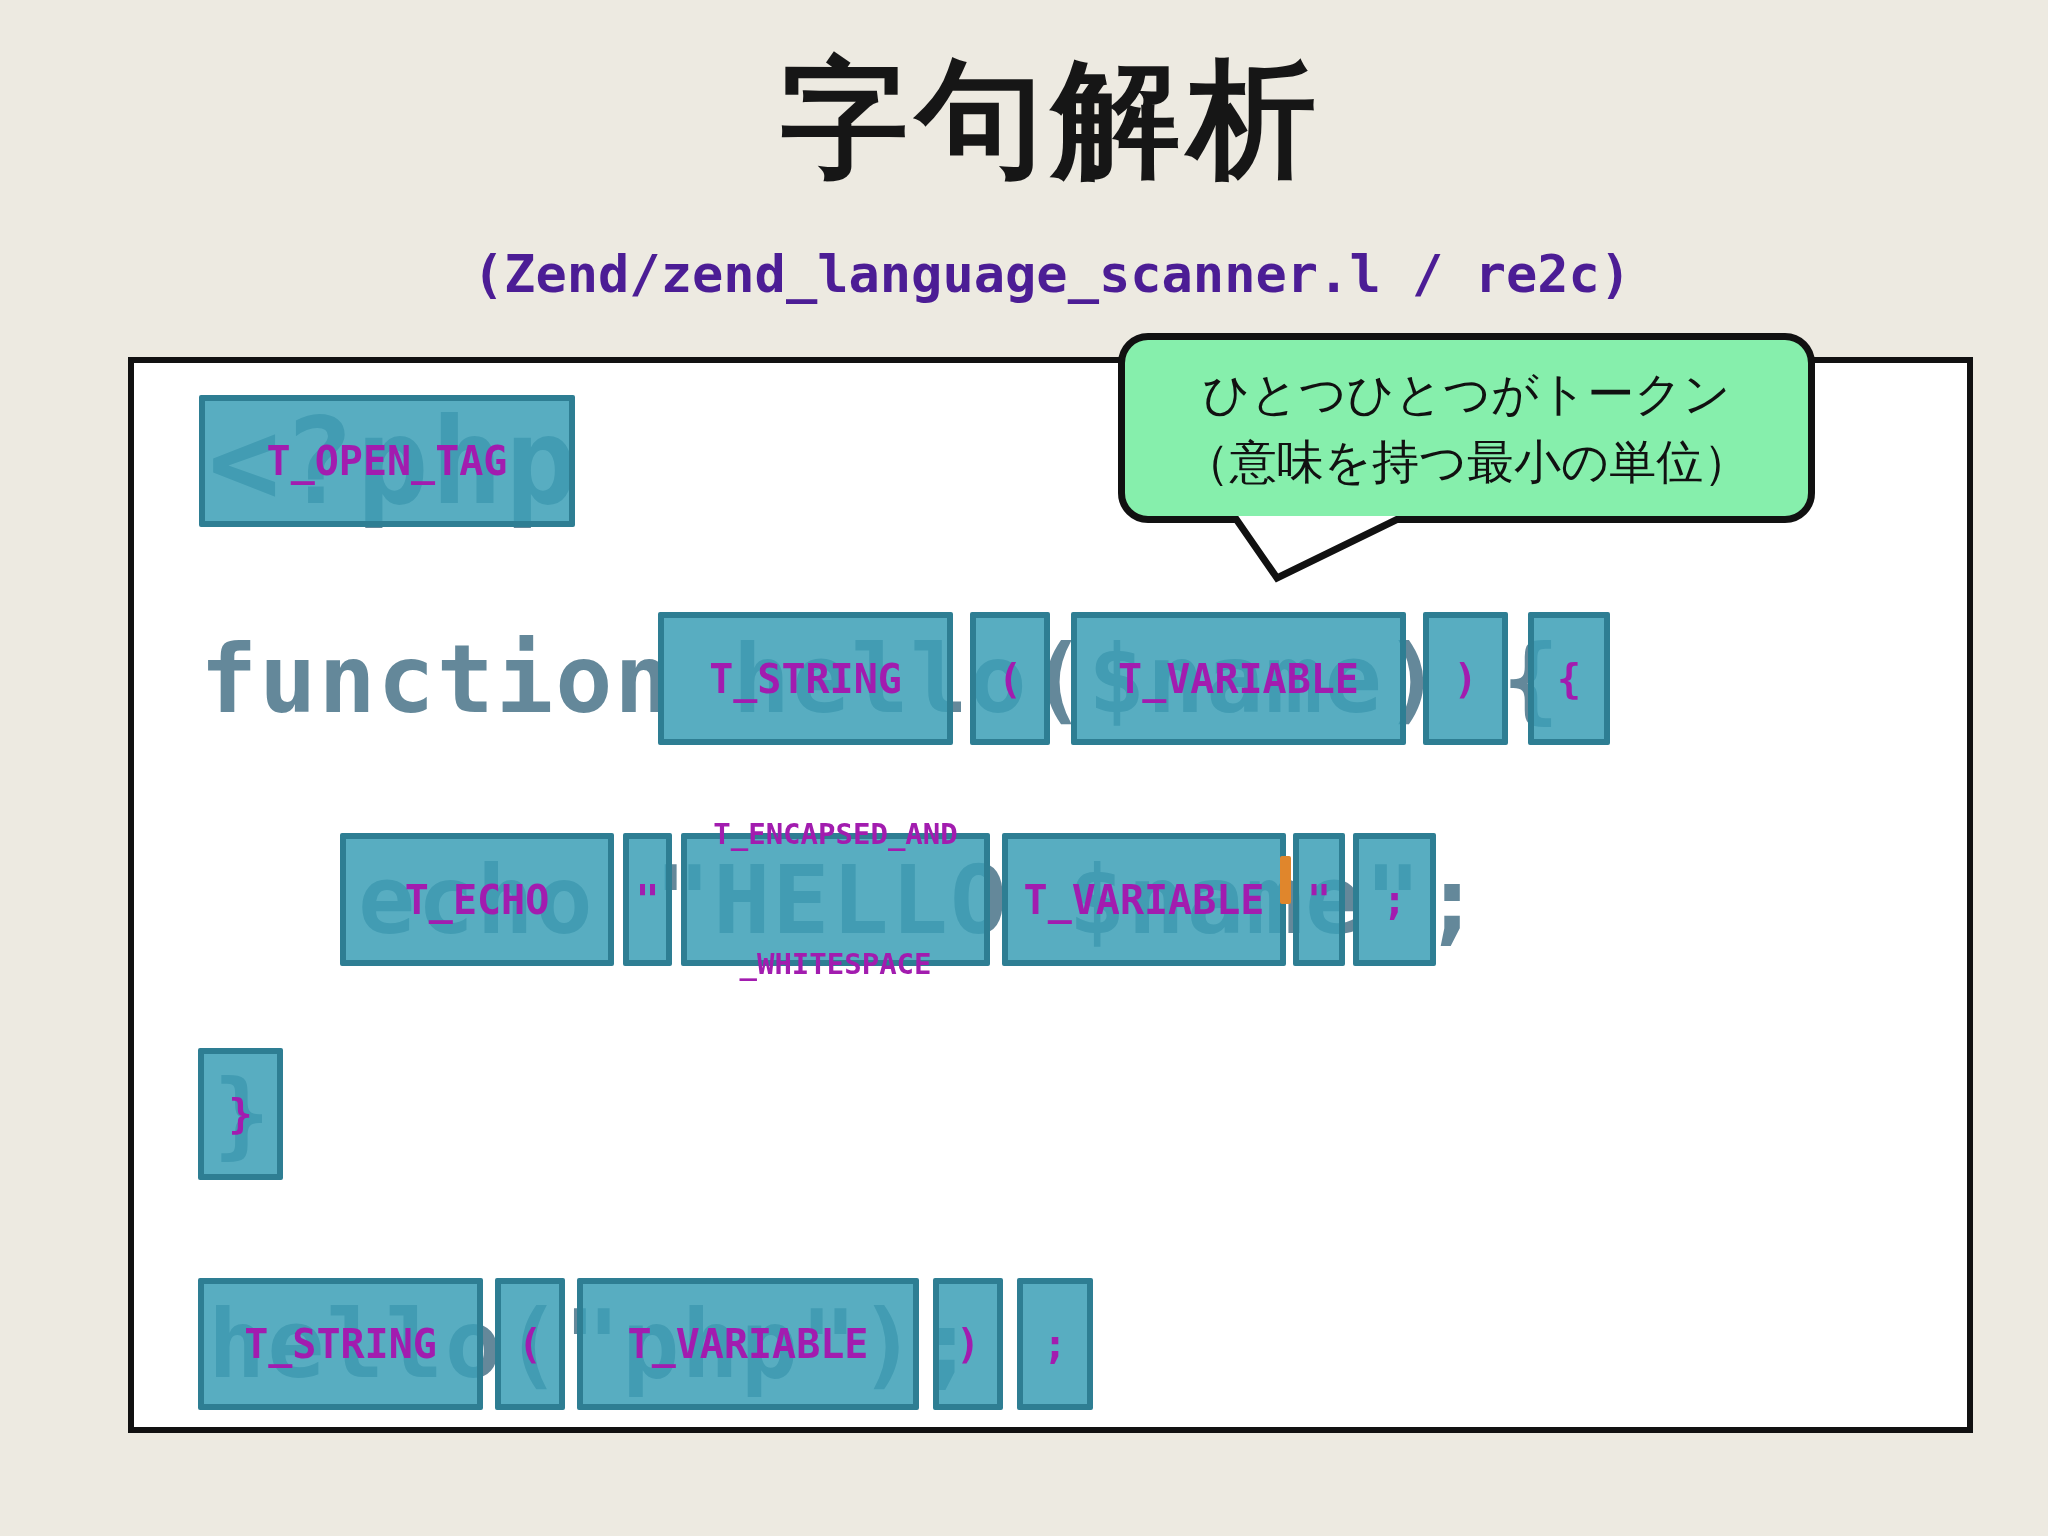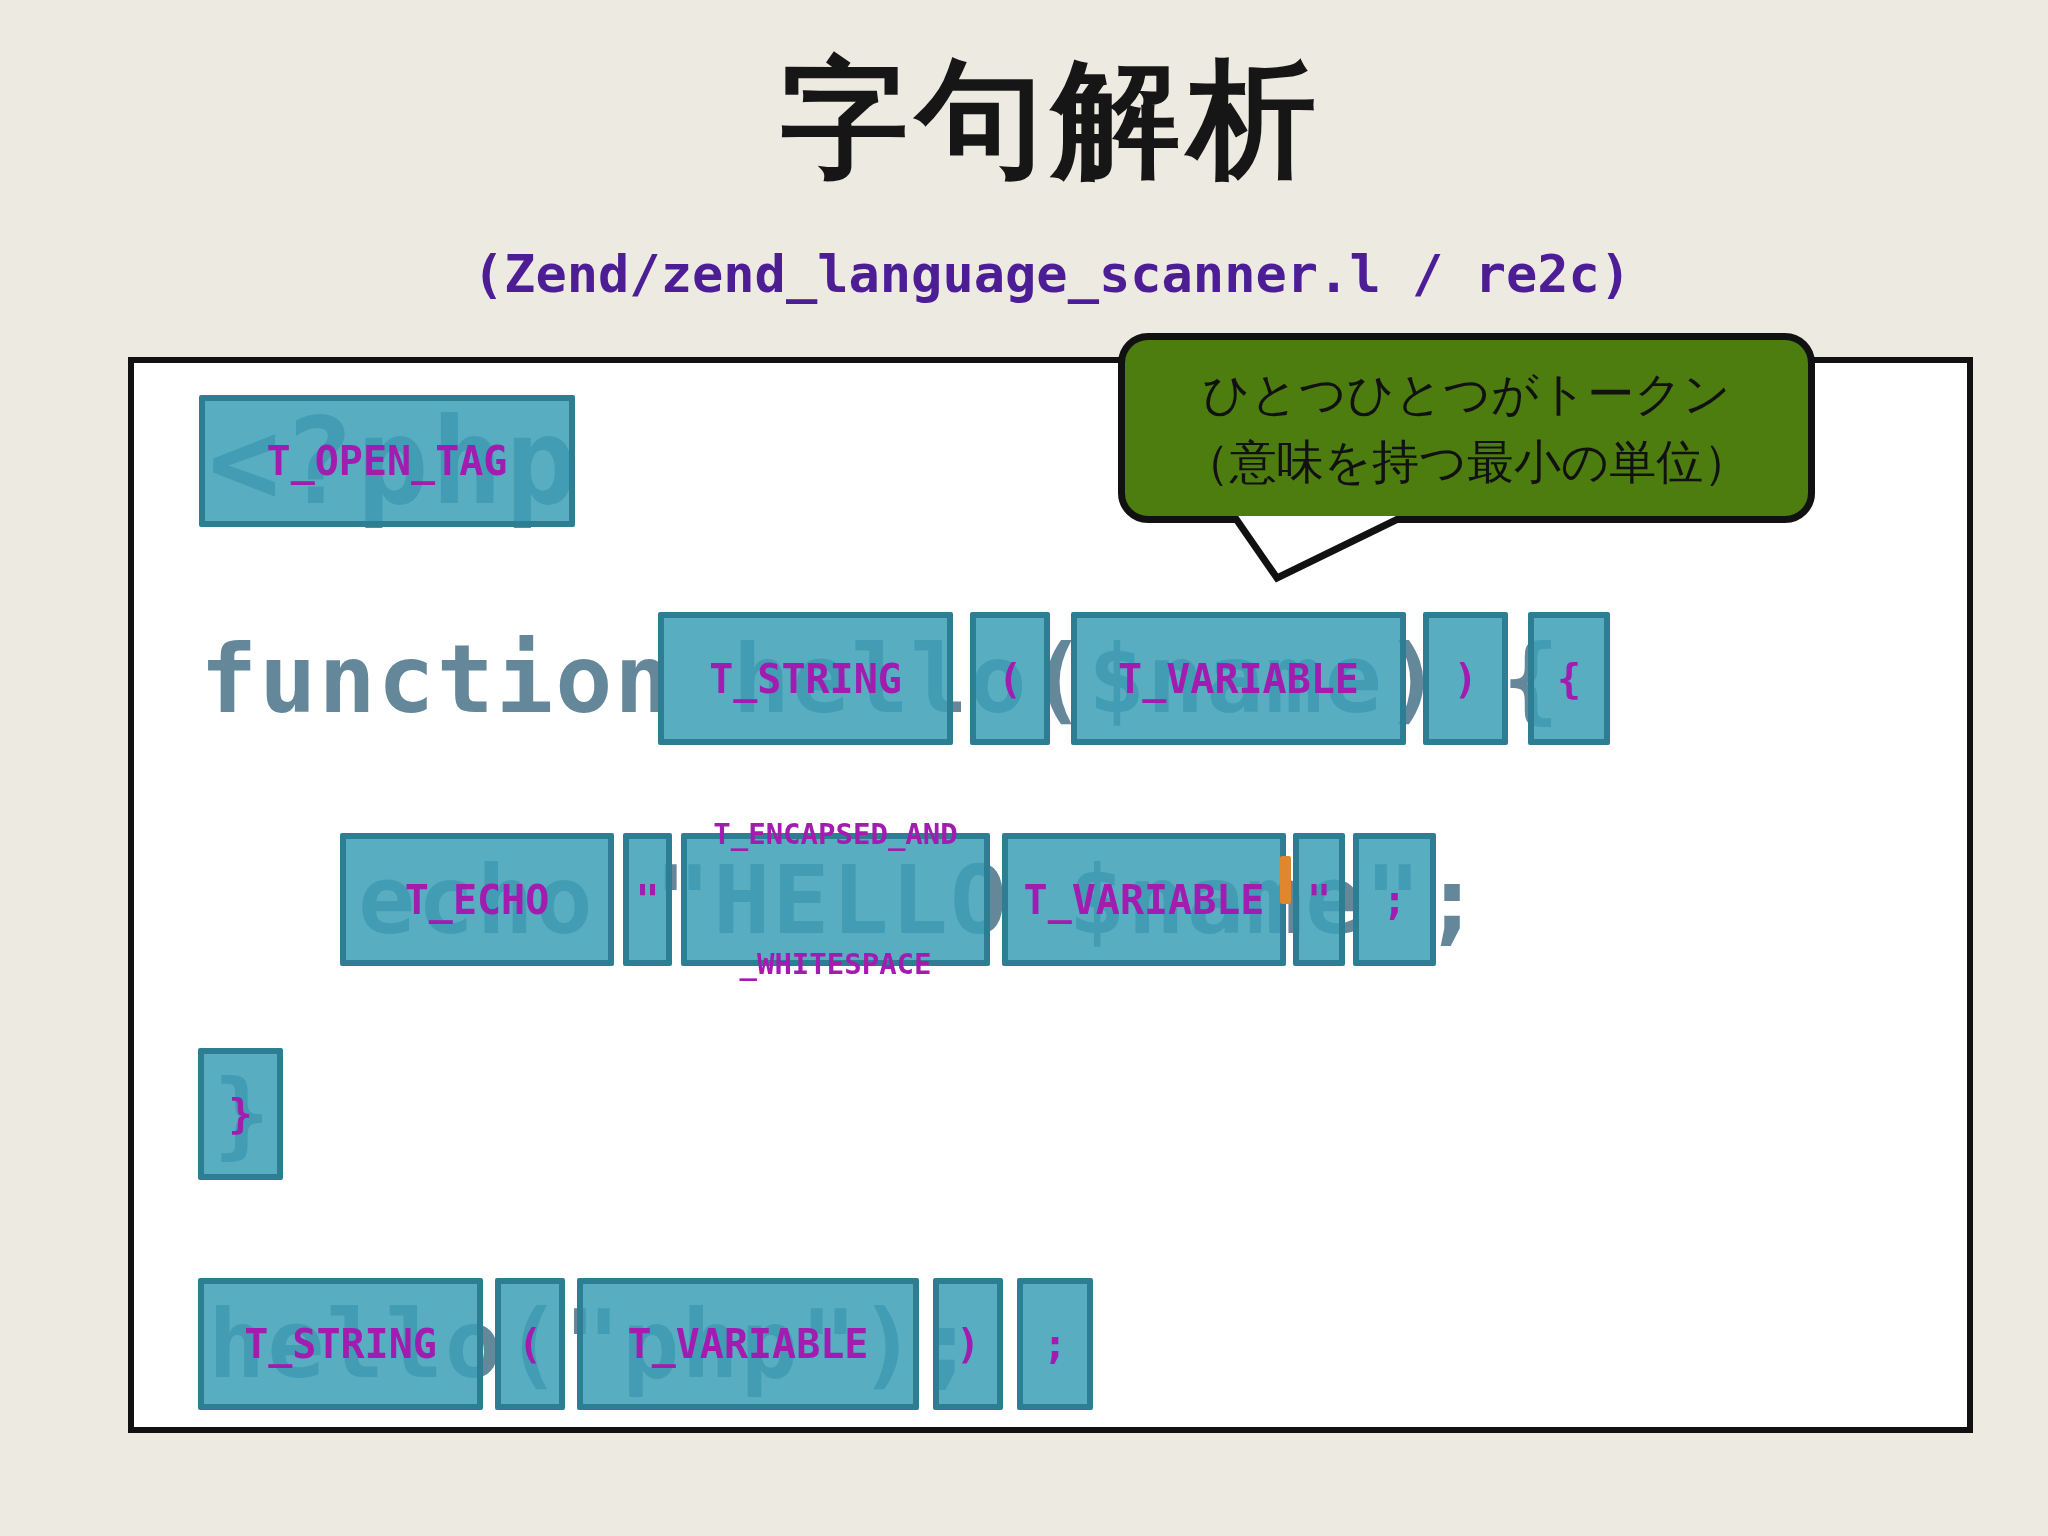--- a/index.html
+++ b/index.html
@@ -57,21 +57,21 @@
   }
   .lbl.small span{display:block;font-size:29px;line-height:1.3;}
 
   .accent{
     position:absolute;left:1252px;top:856px;width:11px;height:48px;
     background:#E0862C;border-radius:2px;z-index:3;
   }
 
   .bubble{
     position:absolute;left:1090px;top:333px;width:697px;height:190px;
-    background:#4d7c0f;border:7px solid #111111;border-radius:30px;
+    background:#86efac;border:7px solid #111111;border-radius:30px;
     box-sizing:border-box;z-index:6;
     display:flex;flex-direction:column;align-items:center;justify-content:center;
   }
   .bubble .line{
     font-size:47px;font-weight:500;color:#111111;line-height:1.45;
     white-space:pre;text-align:center;
   }
   .tail{position:absolute;left:1192px;top:516px;z-index:7;}
 </style>
 </head>

